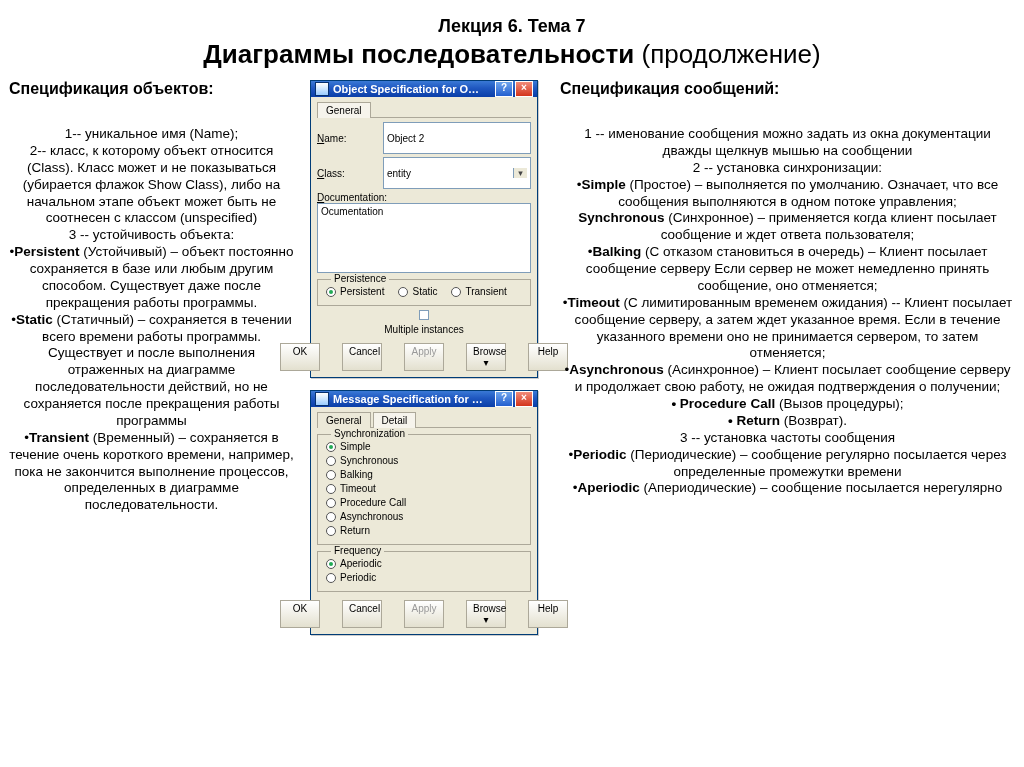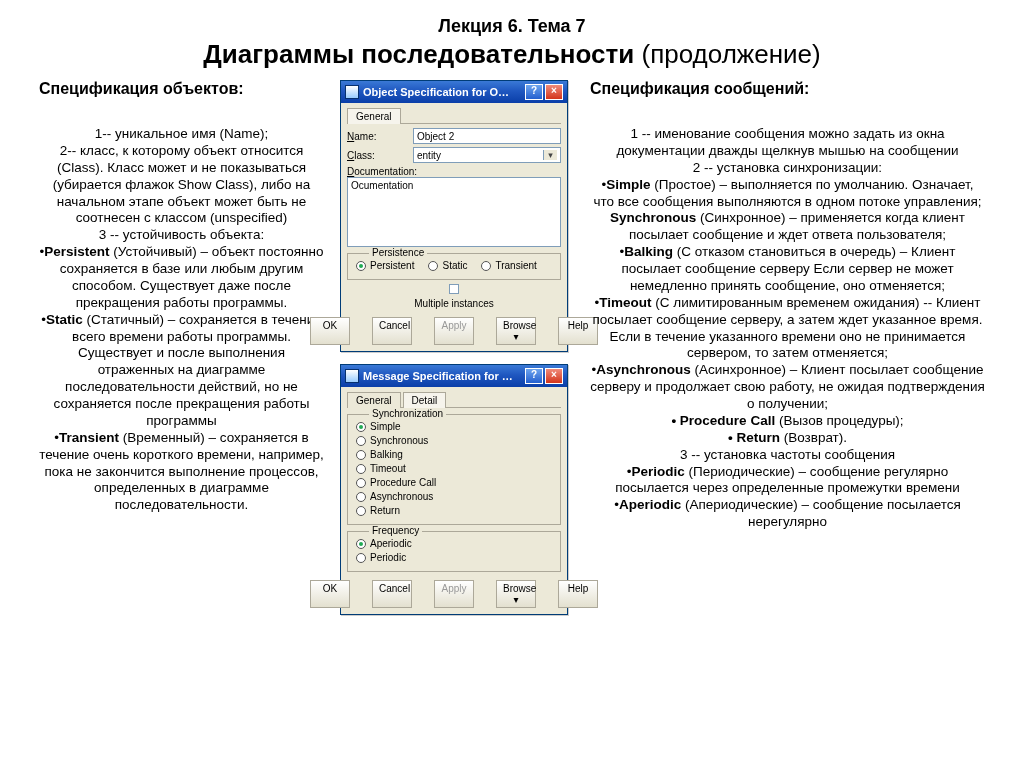--- a/index.html
+++ b/index.html
@@ -1,48 +1,48 @@
 <!DOCTYPE html>
 <html><head>
 <meta charset="utf-8">
 <style>
   * { box-sizing: border-box; margin: 0; padding: 0; }
   body { font-family: Arial, sans-serif; font-size: 13px; color: #000; background: #fff; width: 1024px; }
-  .page { padding: 8px 39px; }
+  .page { padding: 8px 9px; }
   .subtitle { text-align: center; font-size: 18px; font-weight: bold; margin-top: 8px; }
   .title { text-align: center; font-size: 26px; margin-top: 2px; }
   .title b { font-weight: bold; }
   .cols { display: flex; gap: 16px; margin-top: 10px; }
   .col-left { width: 285px; }
   .col-mid { width: 228px; display: flex; flex-direction: column; gap: 12px; }
   .col-right { flex: 1; padding-left: 6px; }
   .section-h { font-weight: bold; font-size: 16px; margin-bottom: 28px; }
   .col-left p, .col-right p { line-height: 1.25; text-align: center; }
   .bold { font-weight: bold; }
   .col-left .body, .col-right .body { font-size: 13.5px; }
   
   .wnd { border: 1px solid #003c77; background: #ece9d8; box-shadow: 1px 1px 0 rgba(0,0,0,.2); }
-  .tbar { height: 22px; background: linear-gradient(to bottom,#3a79d6 0%,#1f57c0 45%,#0a3ea8 100%); display: flex; align-items: center; padding: 0 4px; color: #fff; font-size: 11px; font-weight: bold; }
+  .tbar { height: 16px; background: linear-gradient(to bottom,#3a79d6 0%,#1f57c0 45%,#0a3ea8 100%); display: flex; align-items: center; padding: 0 4px; color: #fff; font-size: 11px; font-weight: bold; }
   .tbar .ticon { width: 14px; height: 14px; background: linear-gradient(#fff,#9cf); border: 1px solid #06306e; margin-right: 4px; }
   .tbar .ttext { flex: 1; white-space: nowrap; overflow: hidden; text-overflow: ellipsis; }
   .tbar .tbtns { display: flex; gap: 2px; }
   .tbar .tbtn { width: 18px; height: 16px; border: 1px solid #fff; background: linear-gradient(to bottom,#6ea5ee,#235fcf); font-size: 10px; line-height: 12px; text-align: center; color: #fff; }
   .tbar .tbtn.close { background: linear-gradient(to bottom,#f08b7a,#d3341b); }
   .wbody { padding: 4px 6px 6px; font-size: 10px; }
   .tabs { display: flex; border-bottom: 1px solid #aca899; margin-bottom: 4px; }
   .tab { border: 1px solid #aca899; border-bottom: none; background: #ece9d8; padding: 2px 8px; font-size: 10px; margin-right: 2px; position: relative; top: 1px; }
   .tab.active { background: #f6f4ec; }
   .frow { display: flex; align-items: center; gap: 16px; margin-bottom: 3px; }
   .lbl { width: 50px; font-size: 10px; }
   .lbl u { text-decoration: underline; }
-  .inp { flex: 1; height: 16px; border: 1px solid #7f9db9; background: #fff; font-size: 10px; padding: 0 3px; display: flex; align-items: center; }
+  .inp { flex: 1; height: 32px; border: 1px solid #7f9db9; background: #fff; font-size: 10px; padding: 0 3px; display: flex; align-items: center; }
   .cbx { width: 14px; text-align: center; color: #444; font-size: 9px; border-left: 1px solid #7f9db9; background: #ece9d8; }
   .ta { border: 1px solid #7f9db9; background: #fff; height: 70px; font-size: 10px; padding: 2px 3px; }
   .group { border: 1px solid #aca899; padding: 6px 8px 8px; position: relative; margin-top: 6px; }
-  .group .glgd { position: absolute; top: -7px; left: 21px; background: #ece9d8; padding: 0 3px; font-size: 10px; }
+  .group .glgd { position: absolute; top: -7px; left: 13px; background: #ece9d8; padding: 0 3px; font-size: 10px; }
   .radios { display: flex; gap: 14px; }
   .radios.vertical { flex-direction: column; gap: 3px; }
   .radio { display: flex; align-items: center; gap: 4px; font-size: 10px; }
   .dot { width: 10px; height: 10px; border: 1px solid #555; border-radius: 50%; background: #fff; display: inline-flex; align-items: center; justify-content: center; }
   .dot.on::after { content: ""; width: 4px; height: 4px; background: #2a5; border-radius: 50%; }
   .chk { display: flex; align-items: center; gap: 4px; font-size: 10px; margin-top: 4px; flex-direction: column; }
   .cbox { width: 10px; height: 10px; border: 1px solid #7f9db9; background: #fff; }
   .btnrow { display: flex; justify-content: center; gap: 22px; margin-top: 8px; }
   .btn { border: 1px solid #aca899; background: linear-gradient(#fff,#e3e0cf); padding: 2px 6px; font-size: 10px; min-width: 40px; text-align: center; }
   .btn.dis { color: #999; }

